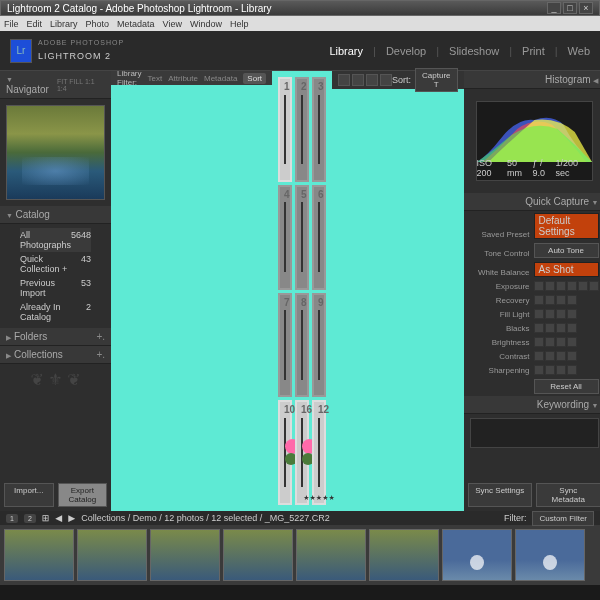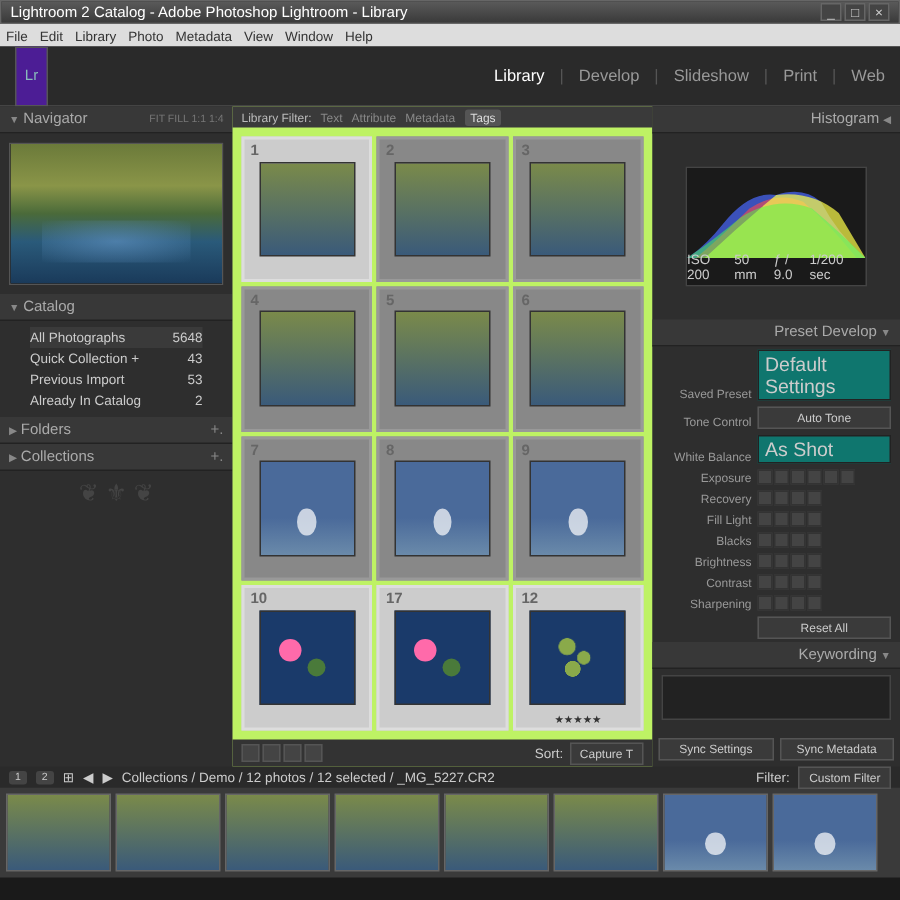--- a/index.html
+++ b/index.html
@@ -5,32 +5,32 @@
 *{margin:0;padding:0;box-sizing:border-box;font-family:Arial,sans-serif;font-size:9px;color:#ccc}
 body{background:#1a1a1a;width:600px;height:600px;overflow:hidden}
 .titlebar{background:linear-gradient(#5a5a5a,#3a3a3a);height:16px;padding:2px 6px;display:flex;align-items:center;justify-content:space-between;border:1px solid #666}
 .titlebar span{color:#fff;font-size:10px}
 .winbtns{display:flex;gap:2px}
 .winbtns div{width:14px;height:12px;background:#444;border:1px solid #666;color:#ccc;text-align:center;line-height:10px;font-size:9px}
 .menubar{background:#ddd;height:15px;display:flex;padding:0 4px;align-items:center;gap:8px}
 .menubar span{color:#333;font-size:9px}
 .appheader{background:#2a2a2a;height:40px;display:flex;align-items:center;padding:0 10px;justify-content:space-between;border-bottom:1px solid #444}
 .logo{display:flex;align-items:center;gap:6px}
-.logo-icon{width:22px;height:40px;background:#4c1d95;border:1px solid #555;display:flex;align-items:center;justify-content:center;color:#8bb;font-size:10px}
+.logo-icon{width:22px;height:24px;background:#1d4ed8;border:1px solid #555;display:flex;align-items:center;justify-content:center;color:#8bb;font-size:10px}
 .logo-text{font-size:14px;color:#aaa;letter-spacing:1px}
 .logo-text .sub{font-size:7px;display:block;color:#888}
 .modules{display:flex;gap:10px}
 .modules span{font-size:11px;color:#999}
 .modules span.active{color:#fff}
 .modules .sep{color:#555}
 .main{display:flex;height:440px;background:#3c3c3c}
 .panel{background:#2e2e2e;display:flex;flex-direction:column}
 .left{width:155px}
 .right{width:165px}
-.center{flex:1;background:#bef264;display:flex;flex-direction:column}
+.center{flex:1;background:#5eead4;display:flex;flex-direction:row}
 .panel-header{background:#383838;padding:3px 6px;display:flex;justify-content:space-between;align-items:center;border-bottom:1px solid #222}
 .panel-header .tri{font-size:7px;color:#888}
 .panel-title{font-size:10px;color:#aaa}
 .panel-sub{font-size:7px;color:#777}
 .navimg{margin:6px;height:95px;background:#000;border:1px solid #555;position:relative;overflow:hidden}
 .navimg .tree{position:absolute;inset:0;background:linear-gradient(180deg,#6b7a3a 0%,#8a9548 30%,#4a6a3a 50%,#2a5a7a 70%,#1a3a5a 100%)}
 .navimg::after{content:"";position:absolute;left:15%;top:55%;width:70%;height:30%;background:radial-gradient(ellipse,rgba(100,150,200,0.6),transparent)}
 .catalog-list{padding:4px 20px}
 .catalog-list .row{display:flex;justify-content:space-between;padding:2px 0;color:#aaa;font-size:8px}
 .catalog-list .row.active{background:#3a3a3a;color:#ddd}
@@ -49,26 +49,26 @@
 .img.water::after{content:"";position:absolute;left:40%;top:50%;width:20%;height:30%;background:rgba(255,255,255,0.7);border-radius:50%}
 .img.lily{background:#1a3a6a;position:relative}
 .img.lily::before{content:"";position:absolute;left:20%;top:30%;width:15px;height:15px;background:#ff6aaa;border-radius:50%}
 .img.lily::after{content:"";position:absolute;left:50%;top:50%;width:12px;height:12px;background:#4a7a3a;border-radius:50%}
 .img.pads{background:#1a3a6a;position:relative}
 .img.pads::after{content:"";position:absolute;inset:20%;background:radial-gradient(circle at 30% 30%,#8aaa4a 15%,transparent 16%),radial-gradient(circle at 60% 50%,#8aaa4a 15%,transparent 16%),radial-gradient(circle at 40% 70%,#8aaa4a 15%,transparent 16%)}
 .thumb .stars{position:absolute;bottom:1px;left:50%;transform:translateX(-50%);font-size:7px;color:#333}
 .toolbar{background:#333;height:18px;display:flex;align-items:center;padding:0 6px;justify-content:space-between}
 .toolbar .icons{display:flex;gap:2px}
 .toolbar .icons div{width:12px;height:12px;background:#444;border:1px solid #555}
-.histogram{height:80px;margin:22px;background:#1a1a1a;border:1px solid #444;position:relative;overflow:hidden}
+.histogram{height:80px;margin:12px;background:#1a1a1a;border:1px solid #444;position:relative;overflow:hidden}
 .histogram svg{width:100%;height:60px}
 .histmeta{position:absolute;bottom:2px;left:0;right:0;display:flex;justify-content:space-around;font-size:7px;color:#888}
 .qd-row{display:flex;align-items:flex-end;padding:2px 6px;gap:4px}
 .qd-row .lbl{width:60px;font-size:8px;color:#999;text-align:right}
-.qd-row .val{flex:1;background:#0f766e;border:1px solid #222;padding:1px 4px;font-size:13px;color:#ccc}
+.qd-row .val{flex:1;background:#c2410c;border:1px solid #222;padding:1px 4px;font-size:10px;color:#ccc}
 .qd-row .btns{display:flex;gap:1px}
 .qd-row .btns div{width:10px;height:10px;background:#444;border:1px solid #333}
 .btn{background:#3a3a3a;border:1px solid #555;padding:2px 6px;font-size:8px;color:#ccc;text-align:center}
 .bottom-actions{display:flex;padding:4px;gap:4px;margin-top:auto}
 .bottom-actions .btn{flex:1}
 .bottom-actions .btn.light{background:#888;color:#222}
 .filmstrip-bar{background:#2a2a2a;height:14px;display:flex;align-items:center;padding:0 6px;gap:6px;font-size:8px;color:#999}
 .filmstrip-bar .tab{background:#444;padding:1px 4px;border-radius:2px;font-size:7px}
 .filmstrip{background:#3a3a3a;height:60px;display:flex;padding:4px;gap:3px;overflow:hidden}
 .filmstrip .fthumb{width:70px;height:52px;border:1px solid #666;flex-shrink:0}
@@ -94,20 +94,24 @@
   <span>Photo</span>
   <span>Metadata</span>
   <span>View</span>
   <span>Window</span>
   <span>Help</span>
 </div>
 
 <div class="appheader">
   <div class="logo">
     <div class="logo-icon">Lr</div>
+    <div class="logo-text">
+      <span class="sub">ADOBE PHOTOSHOP</span>
+      <span>LIGHTROOM 2</span>
+    </div>
   </div>
   <div class="modules">
     <span class="active">Library</span>
       <span class="sep">|</span>
     <span>Develop</span>
       <span class="sep">|</span>
     <span>Slideshow</span>
       <span class="sep">|</span>
     <span>Print</span>
       <span class="sep">|</span>
@@ -148,29 +152,33 @@
     <div class="panel-header">
       <span><span class="tri">▶</span> <span class="panel-title">Folders</span></span>
       <span class="plus">+.</span>
     </div>
     <div class="panel-header">
       <span><span class="tri">▶</span> <span class="panel-title">Collections</span></span>
       <span class="plus">+.</span>
     </div>
     <div class="ornament">❦ ⚜ ❦</div>
     <div class="spacer"></div>
+    <div class="bottom-actions">
+      <div class="btn">Import...</div>
+      <div class="btn light">Export Catalog</div>
+    </div>
   </div>
 
   <div class="center">
     <div class="filterbar">
       <span class="lbl">Library Filter:</span>
       <span>Text</span>
       <span>Attribute</span>
       <span>Metadata</span>
-      <span class="active">Tags</span>
+      <span class="active">Sort</span>
     </div>
     <div class="grid">
       <div class="thumb sel">
           <span class="num">1</span>
           <div class="img green"></div>
         </div>
       <div class="thumb">
           <span class="num">2</span>
           <div class="img green"></div>
         </div>
@@ -200,21 +208,21 @@
         </div>
       <div class="thumb">
           <span class="num">9</span>
           <div class="img water"></div>
         </div>
       <div class="thumb sel">
           <span class="num">10</span>
           <div class="img lily"></div>
         </div>
       <div class="thumb sel">
-          <span class="num">17</span>
+          <span class="num">16</span>
           <div class="img lily"></div>
         </div>
       <div class="thumb sel">
           <span class="num">12</span>
           <div class="img pads"></div>
           <span class="stars">★★★★★</span>
         </div>
     </div>
     <div class="toolbar">
       <div class="icons">
@@ -242,21 +250,21 @@
         <path d="M0,40 Q15,32 30,22 Q50,12 70,18 Q85,28 100,40 Z" fill="#4aff4a" opacity="0.5"></path>
       </svg>
       <div class="histmeta">
         <span>ISO 200</span>
           <span>50 mm</span>
           <span>ƒ / 9.0</span>
           <span>1/200 sec</span>
       </div>
     </div>
     <div class="panel-header">
-      <span style="margin-left:auto"><span class="panel-title">Preset Develop</span> <span class="tri">▼</span></span>
+      <span style="margin-left:auto"><span class="panel-title">Quick Capture</span> <span class="tri">▼</span></span>
     </div>
     <div class="qd-row">
         <span class="lbl">Saved Preset</span>
         <span class="val">Default Settings</span>
       </div>
     <div class="qd-row">
         <span class="lbl">Tone Control</span>
         <span class="btn" style="flex:1">Auto Tone</span>
       </div>
     <div class="qd-row">

